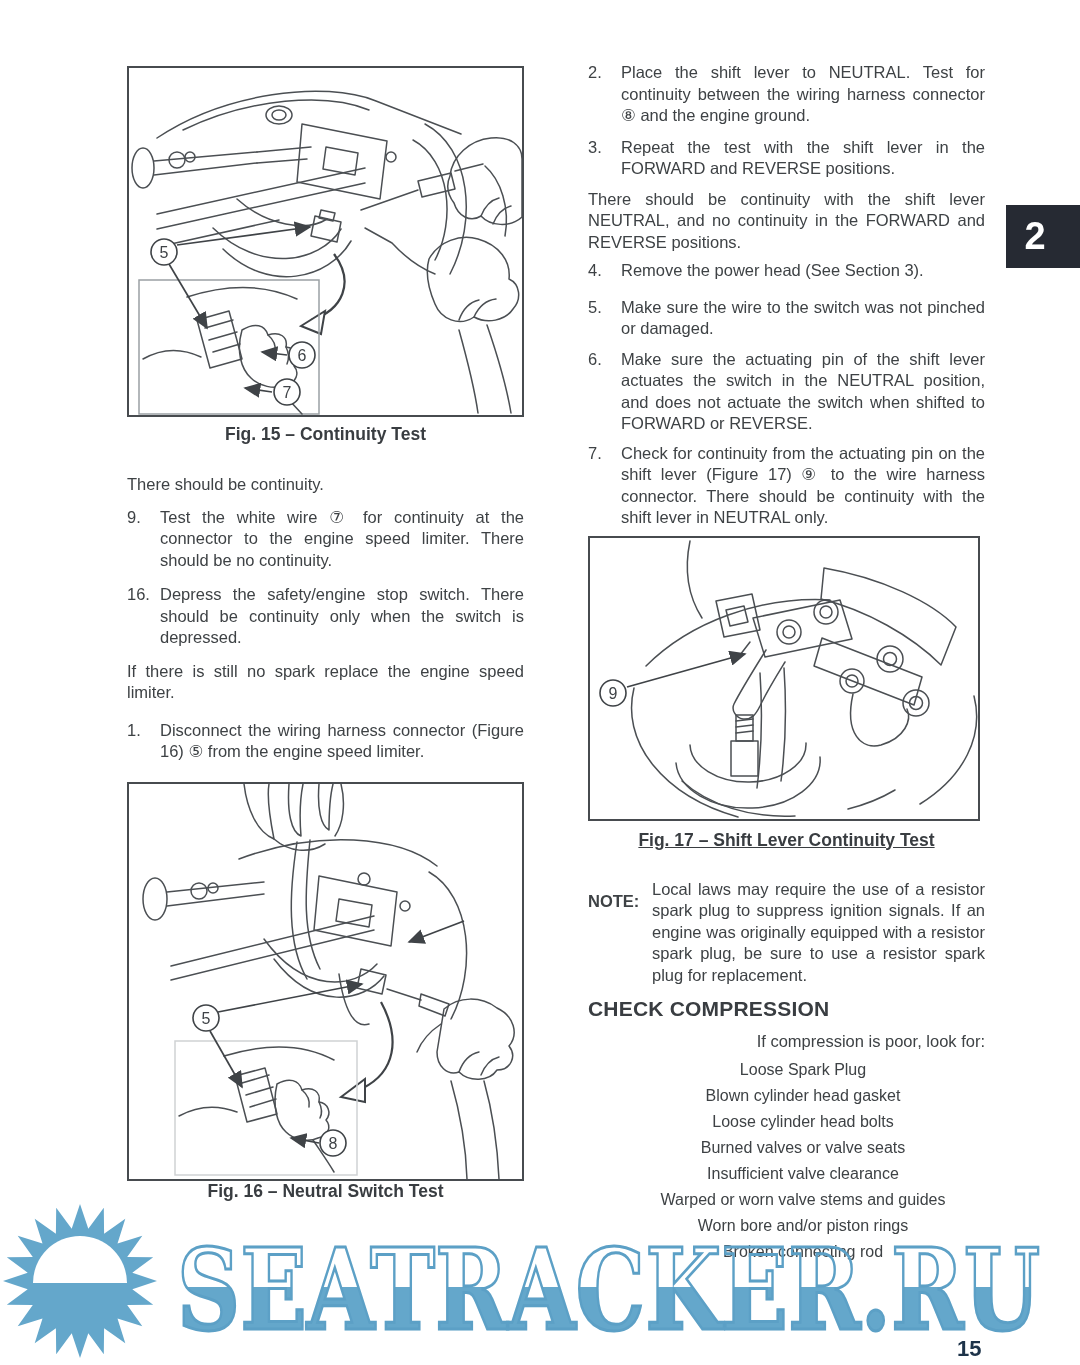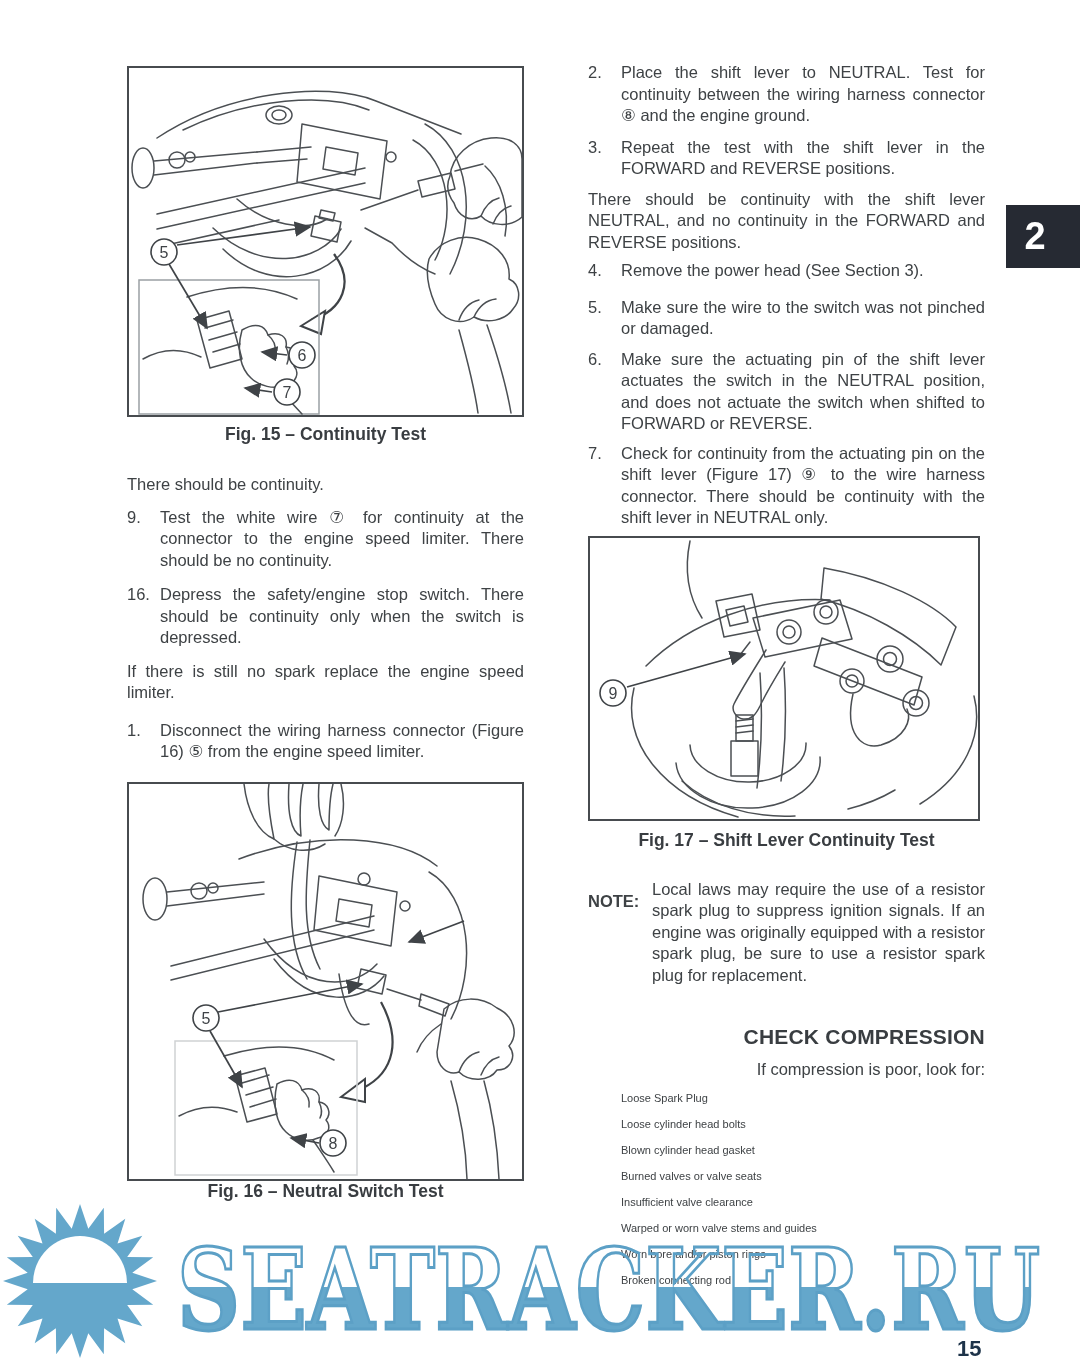--- a/index.html
+++ b/index.html
@@ -29,21 +29,21 @@
   .callout-line { stroke:#3f4347; stroke-width:1.7; fill:none; }
   .hollow-arrow { stroke:#3f4347; stroke-width:2.2; fill:none; }
   .hollow-head { stroke:#3f4347; stroke-width:2; fill:#ffffff; }
   .inset15 { fill:none; stroke:#9aa0a4; stroke-width:1.5; }
   .inset16 { fill:none; stroke:#cfd2d4; stroke-width:1.5; }
 
   .note { position:relative; padding-left:64px; }
   .note .note-label { position:absolute; left:0; top:12px; font-weight:bold; }
 
   .comp-list { list-style:none; margin:0; padding:0 0 0 33px; }
-  .comp-list li { font-size:11px; line-height:26px; text-align:left; }
+  .comp-list li { font-size:16px; line-height:26px; text-align:center; }
 
   .section-tab {
     position:absolute; right:0; top:205px; width:74px; height:63px;
     background:#262a33; color:#fff; display:flex; align-items:center;
     justify-content:center; z-index:3;
   }
   .section-tab span { font-size:38px; font-weight:bold; transform:translateX(-8px); }
 
   .page-number {
     position:absolute; left:957px; top:1336px; z-index:12;
@@ -292,35 +292,35 @@
           <path d="M86,225 A72,48 0 0 0 230,219"></path>
           <path d="M100,207 A58,38 0 0 0 216,205"></path>
         </g>
         <line class="callout-line" x1="37" y1="149" x2="155" y2="116" marker-end="url(#ah17)"></line>
         <g>
           <circle class="callout-circle" cx="23" cy="155" r="13"></circle>
           <text class="callout-num" x="23" y="161" text-anchor="middle">9</text>
         </g>
       </svg>
     </div>
-    <div class="caption" style="margin-top:9px;">Fig. 17 – Shift Lever Continuity Test</div>
+    <div class="caption" style="margin-top:9px;text-decoration:underline;">Fig. 17 – Shift Lever Continuity Test</div>
 
     <div class="note body-text" style="margin-top:28px;">
       <span class="note-label">NOTE:</span>
       <span>Local laws may require the use of a resistor spark plug to suppress ignition signals. If an engine was originally equipped with a resistor spark plug, be sure to use a resistor spark plug for replacement.</span>
     </div>
 
-    <div class="heading" style="margin-top:39px;text-align:right;">CHECK COMPRESSION</div>
+    <div class="heading" style="margin-top:11px;">CHECK COMPRESSION</div>
 
     <p class="body-text" style="margin:10px 0 0 0; text-align:right;">If compression is poor, look for:</p>
 
     <ul class="comp-list" style="margin-top:4px;">
       <li>Loose Spark Plug</li>
+      <li>Blown cylinder head gasket</li>
       <li>Loose cylinder head bolts</li>
-      <li>Blown cylinder head gasket</li>
       <li>Burned valves or valve seats</li>
       <li>Insufficient valve clearance</li>
       <li>Warped or worn valve stems and guides</li>
       <li>Worn bore and/or piston rings</li>
       <li>Broken connecting rod</li>
     </ul>
   </div>
 
   <div class="section-tab">
     <span>2</span>

